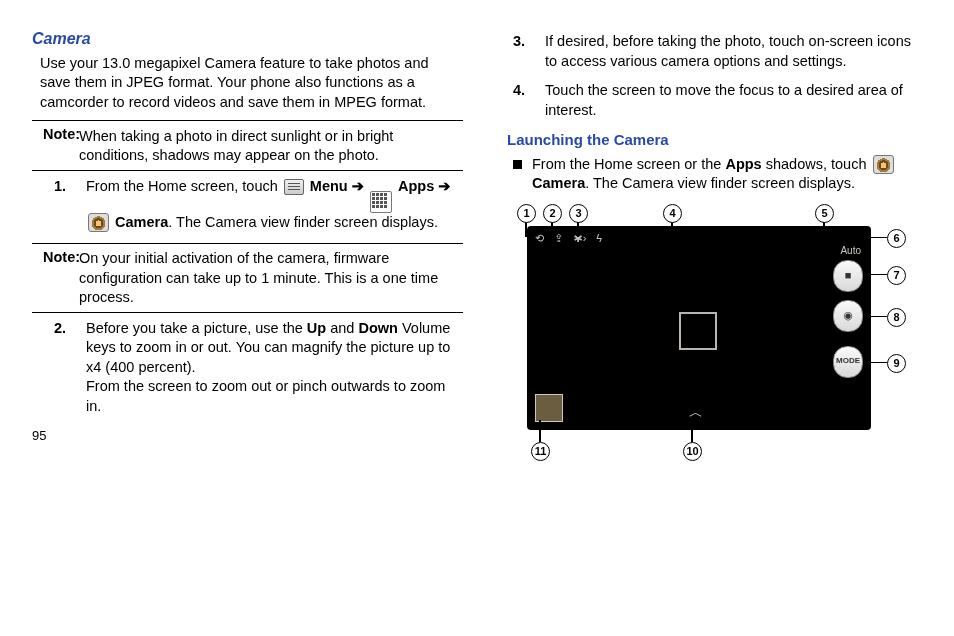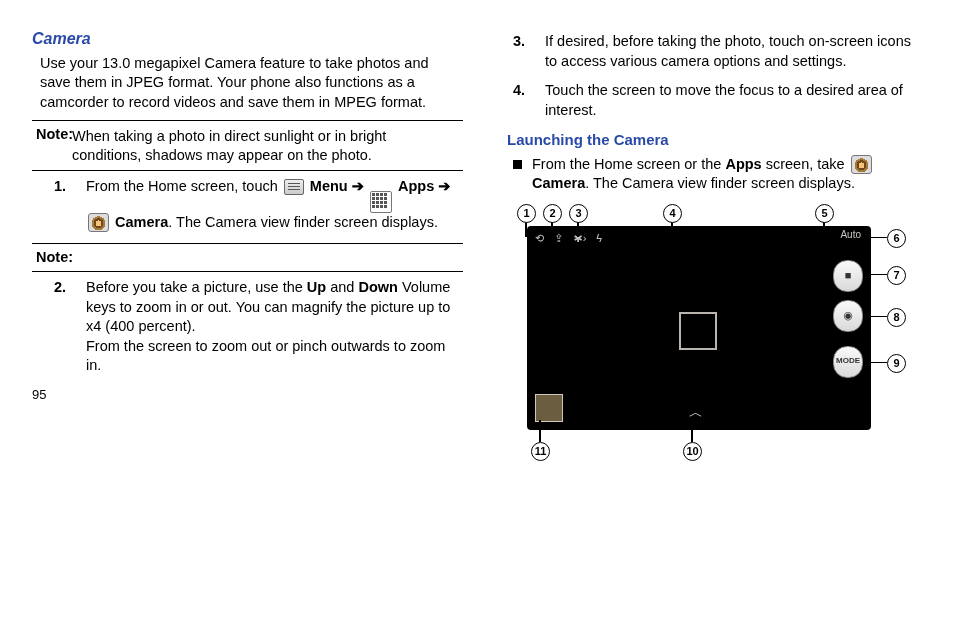--- a/index.html
+++ b/index.html
@@ -3,21 +3,21 @@
 <meta charset="utf-8">
 <style>
   body{margin:0;padding:28px 32px 12px;font-family:Arial,Helvetica,sans-serif;font-size:14.5px;color:#000;width:954px;height:636px;box-sizing:border-box;line-height:1.35}
   .cols{display:flex;gap:28px}
   .col{flex:1;min-width:0}
   .sect-title{font-style:italic;font-weight:bold;color:#2a4aa8;font-size:16px;margin:0 0 4px}
   .sub-title{font-weight:bold;color:#2a4aa8;font-size:15px;margin:10px 16px 4px}
   .intro{margin:0 8px 8px 8px}
   hr.note-bar{border:none;border-top:1px solid #000;margin:4px 0}
   .indent{margin-left:28px}
-  .note{margin:4px 4px}
+  .note{margin:4px 11px}
   .note b{font-weight:bold}
   ol.steps{list-style:none;margin:6px 0;padding:0}
   ol.steps>li{display:flex;margin:4px 0 10px}
   ol.steps .num{font-weight:bold;width:32px;flex:0 0 32px;margin-left:22px}
   ol.steps .body{flex:1}
   .or{margin:4px 0}
   .bullet-line{display:flex;margin:4px 0 6px}
   .bullet-line .sq{width:9px;height:9px;background:#000;margin:5px 10px 0 22px;flex:0 0 9px}
   .bullet-line .bb{flex:1}
   .inline-icon{display:inline-block;vertical-align:-4px;margin:0 2px}
@@ -26,21 +26,21 @@
   .icon-apps{width:18px;height:18px;display:inline-grid;grid-template-columns:repeat(4,3px);grid-template-rows:repeat(4,3px);gap:1px;padding:1px;border:1px solid #777;border-radius:2px;vertical-align:-5px}
   .icon-apps span{background:#555}
   .icon-cam{width:19px;height:17px;border:1px solid #777;border-radius:3px;background:radial-gradient(circle at 50% 55%,#f7c27a 0 3px,#6a4a1a 3px 5px,#a87a3a 5px 7px,#ddd 7px);display:inline-block;vertical-align:-5px}
   .arrow{font-weight:bold}
   .pnum{font-size:13px;margin-top:8px}
   
   .diagram{position:relative;width:400px;height:260px;margin:10px 0 0 24px}
   .phone{position:absolute;left:12px;top:22px;width:344px;height:204px;background:#000;border-radius:4px}
   .topbar{position:absolute;left:0;right:0;top:0;height:26px;display:flex;align-items:center;gap:10px;padding:0 8px;color:#d8d4cf;font-size:11px}
   .tb-ico{opacity:.9}
-  .auto{position:absolute;right:10px;top:2px;font-size:10px;color:#c9c5bf}
+  .auto{position:absolute;right:10px;top:18px;font-size:10px;color:#c9c5bf}
   .focus{position:absolute;left:152px;top:86px;width:34px;height:34px;border:2px solid #b9b4ad}
   .caret{position:absolute;left:162px;bottom:8px;color:#cfcac3;font-size:14px}
   .thumb{position:absolute;left:8px;bottom:8px;width:26px;height:26px;background:#6b5d3f;border:1px solid #cfc8b9}
   .pill{position:absolute;right:8px;width:28px;height:30px;background:linear-gradient(#fafafa,#d9d9d9);border-radius:14px;border:1px solid #888;display:flex;align-items:center;justify-content:center;font-size:11px;color:#333}
   .p-vid{top:34px}.p-cam{top:74px}.p-mode{top:120px;font-size:8px;font-weight:bold}
   .callout{position:absolute;width:17px;height:17px;border:1.5px solid #000;border-radius:50%;background:#fff;font-size:11px;font-weight:bold;display:flex;align-items:center;justify-content:center;z-index:4}
   .lead{position:absolute;background:#000;z-index:2}
   .leadv{width:1.5px}
   .leadh{height:1.5px}
 </style>
@@ -88,21 +88,21 @@
           <b> Apps </b>
           <span class="arrow">➔</span>
           <span class="inline-icon icon-cam"></span>
           <b> Camera</b><span>. The Camera view finder screen displays.</span>
         </span>
       </li>
     </ol>
 
     <hr class="note-bar">
     <p class="note indent">
-      <b>Note:</b>
+      <b>Note:</b><span style="display:block;margin-left:36px;margin-top:-18px"> On your initial activation of the camera, firmware configuration can take up to 1 minute. This is a one time process.</span>
     </p>
     <hr class="note-bar">
 
     <ol class="steps">
       <li>
         <span class="num">2.</span>
         <span class="body">
           <span>Before you take a picture, use the </span><b>Up</b><span> and </span><b>Down</b><span> Volume keys to zoom in or out. You can magnify the picture up to x4 (400 percent).</span>
           <div>From the screen to zoom out or pinch outwards to zoom in.</div>
         </span>
@@ -121,21 +121,21 @@
       <li>
         <span class="num">4.</span>
         <span class="body">Touch the screen to move the focus to a desired area of interest.</span>
       </li>
     </ol>
 
     <p class="sub-title">Launching the Camera</p>
     <div class="bullet-line">
       <span class="sq"></span>
       <span class="bb">
-        <span>From the Home screen or the </span><b>Apps</b><span> screen, take </span><span class="inline-icon icon-cam"></span>
+        <span>From the Home screen or the </span><b>Apps</b><span> shadows, touch </span><span class="inline-icon icon-cam"></span>
         <b>Camera</b><span>. The Camera view finder screen displays.</span>
       </span>
     </div>
 
     <div class="diagram">
 
       <div class="callout" style="left:2px;top:0">1</div>
       <div class="lead leadv" style="left:10px;top:17px;height:16px"></div>
       <div class="callout" style="left:28px;top:0">2</div>
       <div class="lead leadv" style="left:36px;top:17px;height:16px"></div>

